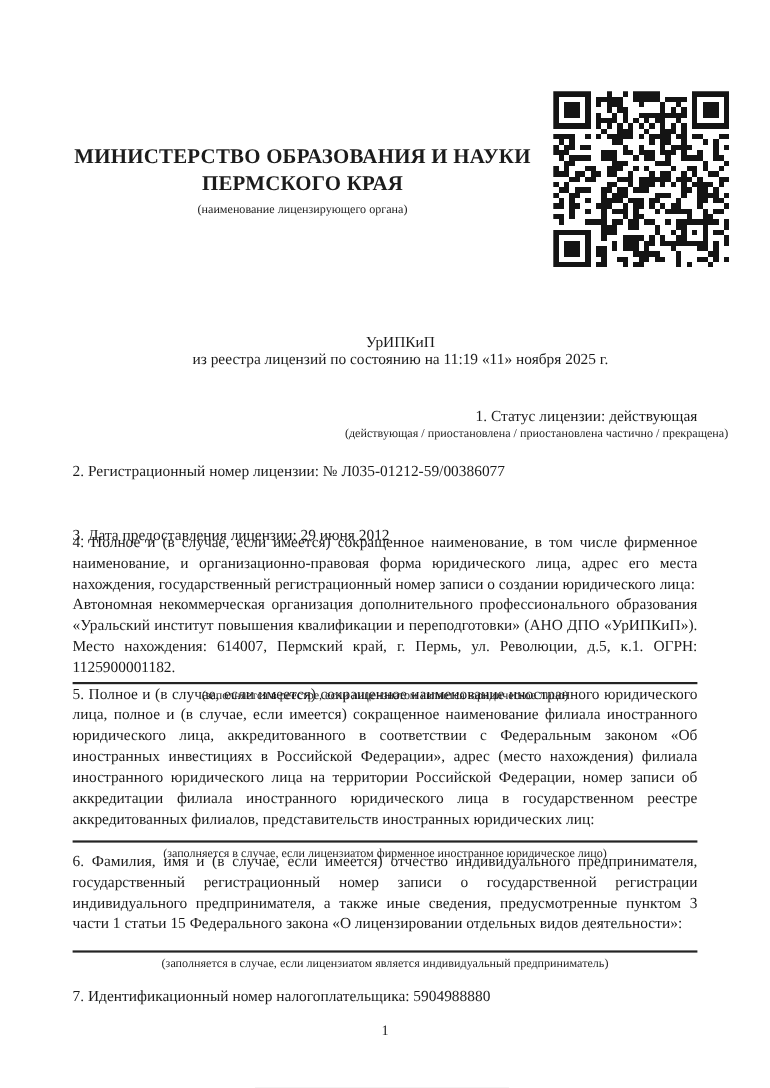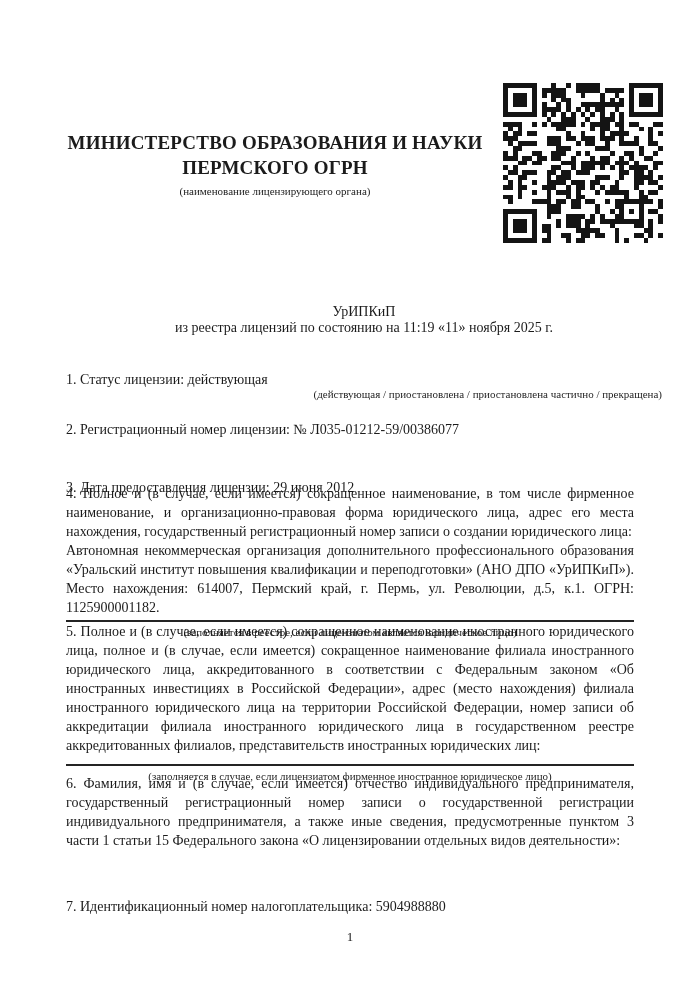--- a/index.html
+++ b/index.html
@@ -56,21 +56,21 @@
     text-align:center;font-size:13px;
   }
 </style>
 </head>
 <body>
 
 <div class="page">
 
   <div class="abs header-block">
     <div class="ministry-title">МИНИСТЕРСТВО ОБРАЗОВАНИЯ И НАУКИ</div>
-    <div class="ministry-title">ПЕРМСКОГО ОГРН</div>
+    <div class="ministry-title">ПЕРМСКОГО КРАЯ</div>
     <div class="org-subtitle">(наименование лицензирующего органа)</div>
   </div>
 
   <div class="abs qr-wrap">
     <svg id="qr-svg" width="160" height="160" viewBox="0 0 33 33" shape-rendering="crispEdges" xmlns="http://www.w3.org/2000/svg">
         <rect x="0" y="0" width="33" height="33" fill="#ffffff"></rect>
         <rect x="0" y="0" width="1" height="1" fill="#141414"></rect>
         <rect x="1" y="0" width="1" height="1" fill="#141414"></rect>
         <rect x="2" y="0" width="1" height="1" fill="#141414"></rect>
         <rect x="3" y="0" width="1" height="1" fill="#141414"></rect>
@@ -603,21 +603,21 @@
         <rect x="25" y="32" width="1" height="1" fill="#141414"></rect>
         <rect x="29" y="32" width="1" height="1" fill="#141414"></rect>
       </svg>
   </div>
 
   <div class="abs doc-title">
     <div>УрИПКиП</div>
     <div>из реестра лицензий по состоянию на 11:19 «11» ноября 2025 г.</div>
   </div>
 
-  <div class="abs item-line" style="top:370px;">1. Статус лицензии: действующая</div>
+  <div class="abs item-line" style="top:370px;text-align:right;">1. Статус лицензии: действующая</div>
   <div class="abs center-note" style="top:388px;">(действующая / приостановлена / приостановлена частично / прекращена)</div>
 
   <div class="abs item-line" style="top:420px;">2. Регистрационный номер лицензии: № Л035-01212-59/00386077</div>
 
   <div class="abs item-line" style="top:452px;margin-top:26px;">3. Дата предоставления лицензии: 29 июня 2012</div>
 
   <div class="abs para" style="top:484px;">
     <div>4. Полное и (в случае, если имеется) сокращенное наименование, в том числе фирменное наименование, и организационно-правовая форма юридического лица, адрес его места нахождения, государственный регистрационный номер записи о создании юридического лица:</div>
     <div>Автономная некоммерческая организация дополнительного профессионального образования «Уральский институт повышения квалификации и переподготовки» (АНО ДПО «УрИПКиП»). Место нахождения: 614007, Пермский край, г. Пермь, ул. Революции, д.5, к.1. ОГРН: 1125900001182.</div>
     <div class="field-note" style="margin-top:3px;">
@@ -627,19 +627,22 @@
 
   <div class="abs para" style="top:622px;">
     <div>5. Полное и (в случае, если имеется) сокращенное наименование иностранного юридического лица, полное и (в случае, если имеется) сокращенное наименование филиала иностранного юридического лица, аккредитованного в соответствии с Федеральным законом «Об иностранных инвестициях в Российской Федерации», адрес (место нахождения) филиала иностранного юридического лица на территории Российской Федерации, номер записи об аккредитации филиала иностранного юридического лица в государственном реестре аккредитованных филиалов, представительств иностранных юридических лиц:</div>
     <div class="field-note" style="margin-top:9px;">
       <span class="inner">(заполняется в случае, если лицензиатом фирменное иностранное юридическое лицо)</span>
     </div>
   </div>
 
   <div class="abs para" style="top:774px;">
     <div>6. Фамилия, имя и (в случае, если имеется) отчество индивидуального предпринимателя, государственный регистрационный номер записи о государственной регистрации индивидуального предпринимателя, а также иные сведения, предусмотренные пунктом 3 части 1 статьи 15 Федерального закона «О лицензировании отдельных видов деятельности»:</div>
+    <div class="field-note" style="margin-top:14px;">
+      <span class="inner">(заполняется в случае, если лицензиатом является индивидуальный предприниматель)</span>
+    </div>
   </div>
 
   <div class="abs item-line" style="top:897px;">7. Идентификационный номер налогоплательщика: 5904988880</div>
 
   <div class="abs page-number">1</div>
 
 </div>
 
 </body></html>

